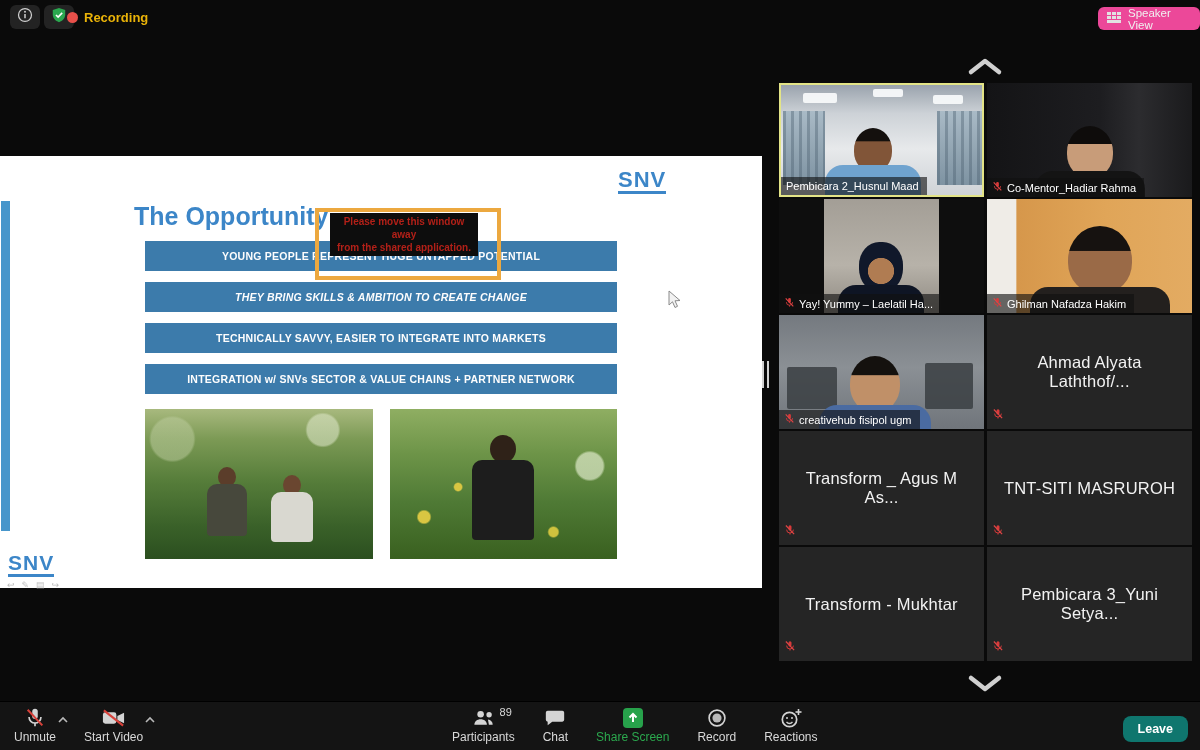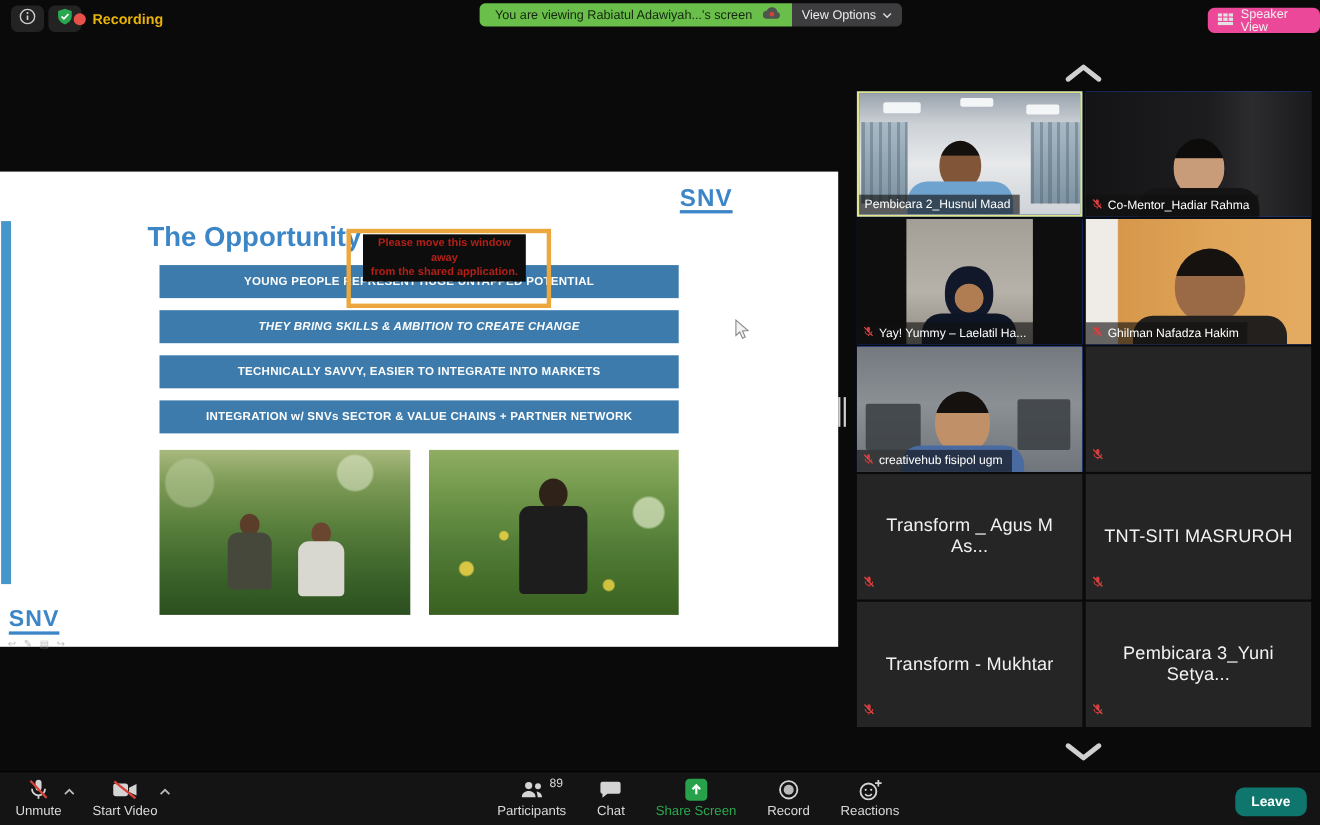--- a/index.html
+++ b/index.html
@@ -47,21 +47,21 @@
   .ph-head{width:18px;height:20px;border-radius:50%;margin:0 auto;}
   .ph-body{border-radius:10px 10px 4px 4px;margin-top:-3px;}
   .faint-icons{position:absolute;left:7px;top:424px;color:#9a9a9a;opacity:.65;font-size:9px;letter-spacing:7px;}
   .scroll-thumb{position:absolute;left:762px;top:361px;width:7px;height:27px;
                 border-left:2px solid #d2d2d2;border-right:2px solid #d2d2d2;box-sizing:border-box;}
   .cursor{position:absolute;left:668px;top:290px;z-index:9;}
 
   
   .grid{position:absolute;left:779px;top:83px;width:413px;display:grid;
         grid-template-columns:205px 205px;grid-auto-rows:114px;gap:2px 3px;}
-  .tile{position:relative;background:#1d4ed8;overflow:hidden;box-sizing:border-box;}
+  .tile{position:relative;background:#d946ef;overflow:hidden;box-sizing:border-box;}
   .tile.active{border:2px solid #e3e487;}
   .tile.novid{background:#252525;display:flex;align-items:center;justify-content:center;}
   .novid-name{color:#f2f2f2;font-size:16.5px;letter-spacing:.2px;padding:0 8px;text-align:center;}
   .nametag{position:absolute;left:0;bottom:0;background:rgba(16,16,16,.62);color:#fff;font-size:11px;
            padding:3px 8px 3px 5px;display:flex;align-items:center;gap:4px;z-index:5;max-width:96%;
            white-space:nowrap;overflow:hidden;}
   .corner-mute{position:absolute;left:5px;bottom:5px;z-index:5;}
   .fig{position:absolute;bottom:0;left:50%;transform:translateX(-50%);}
   .fig .head{margin:0 auto;border-radius:50% 50% 46% 46%;}
   .fig .body{margin:-7px auto 0;border-radius:18px 18px 0 0;}
@@ -112,39 +112,20 @@
     <span>
       <svg width="16" height="16" viewBox="0 0 18 18">
           <path d="M9 1l7 2.5v5c0 4.2-3 7.2-7 8.6-4-1.4-7-4.4-7-8.6v-5z" fill="#2aa84f"></path>
           <polyline points="5.6,9 8,11.4 12.6,6.6" stroke="#fff" stroke-width="1.8" fill="none"></polyline>
         </svg>
     </span>
   </div>
   <div class="rec-dot"></div>
   <div class="rec-label">Recording</div>
 
-  <div class="banner">
-    <div class="banner-green">
-      <span>You are viewing Rabiatul Adawiyah...'s screen</span>
-      <span>
-        <svg width="17" height="12" viewBox="0 0 20 14">
-            <path d="M5.2 13a4.3 4.3 0 0 1-.5-8.6A6 6 0 0 1 16.2 5.6 3.8 3.8 0 0 1 15.6 13z" fill="#4c554e"></path>
-            <circle cx="10.3" cy="8" r="2.5" fill="#d7413a"></circle>
-          </svg>
-      </span>
-    </div>
-    <div class="banner-opts">
-      <span>View Options</span>
-      <span>
-        <svg width="9" height="6" viewBox="0 0 10 7">
-            <polyline points="1,1.5 5,5.5 9,1.5" stroke="#dcdcdc" stroke-width="1.5" fill="none"></polyline>
-          </svg>
-      </span>
-    </div>
-  </div>
 
   <div class="spk-btn">
     <span>
       <svg width="14" height="11" viewBox="0 0 14 11">
           <rect x="0" y="0" width="4" height="3" fill="#e2e2e2"></rect>
           <rect x="5" y="0" width="4" height="3" fill="#e2e2e2"></rect>
           <rect x="10" y="0" width="4" height="3" fill="#e2e2e2"></rect>
           <rect x="0" y="4" width="4" height="3" fill="#e2e2e2"></rect>
           <rect x="5" y="4" width="4" height="3" fill="#e2e2e2"></rect>
           <rect x="10" y="4" width="4" height="3" fill="#e2e2e2"></rect>
@@ -296,20 +277,21 @@
               <rect x="6" y="1.5" width="4" height="7" rx="2" fill="#d83a3a"></rect>
               <path d="M3.5 7.5a4.5 4.5 0 0 0 9 0" stroke="#d83a3a" fill="none" stroke-width="1.3"></path>
               <line x1="8" y1="12" x2="8" y2="14" stroke="#d83a3a" stroke-width="1.3"></line>
               <line x1="2.5" y1="2" x2="13.5" y2="13.5" stroke="#e04545" stroke-width="1.6"></line>
             </svg></span>
         <span>creativehub fisipol ugm</span>
       </div>
     </div>
 
     <div class="tile novid">
+      <span class="novid-name">Ahmad Alyata Laththof/...</span>
       <span class="corner-mute"><svg width="12" height="12" viewBox="0 0 16 16">
             <rect x="6" y="1.5" width="4" height="7" rx="2" fill="#d83a3a"></rect>
             <path d="M3.5 7.5a4.5 4.5 0 0 0 9 0" stroke="#d83a3a" fill="none" stroke-width="1.3"></path>
             <line x1="8" y1="12" x2="8" y2="14" stroke="#d83a3a" stroke-width="1.3"></line>
             <line x1="2.5" y1="2" x2="13.5" y2="13.5" stroke="#e04545" stroke-width="1.6"></line>
           </svg></span>
     </div>
 
     <div class="tile novid">
       <span class="novid-name">Transform _ Agus M As...</span>

